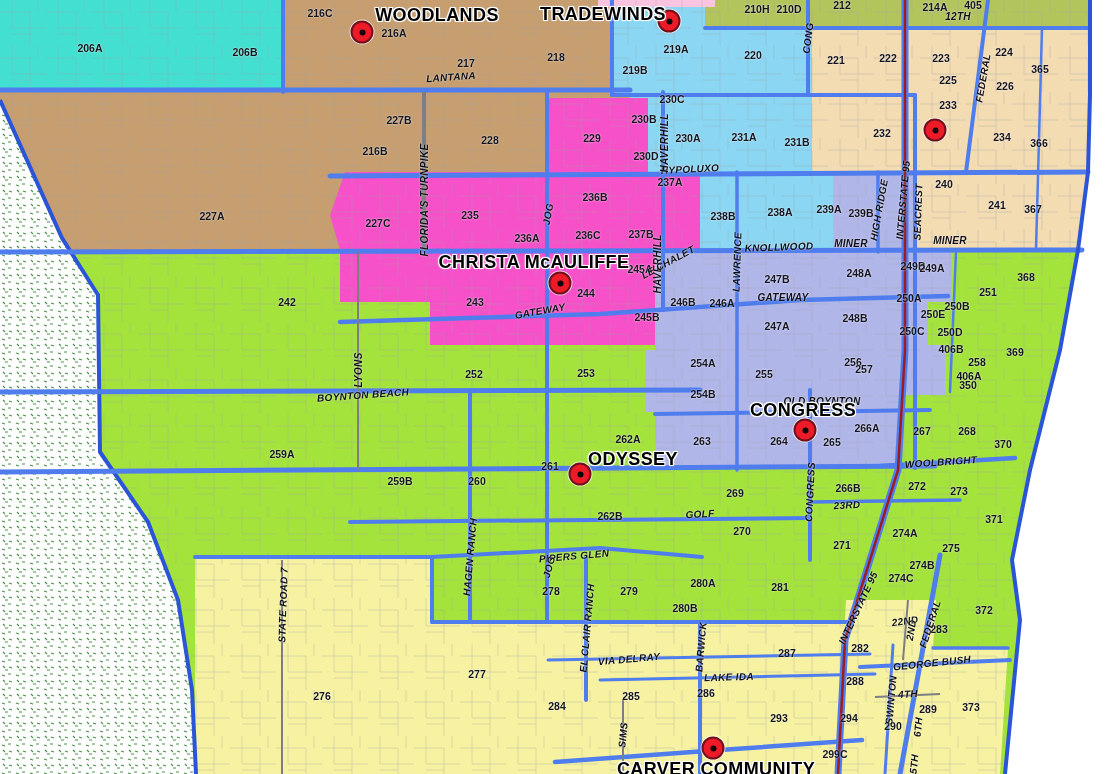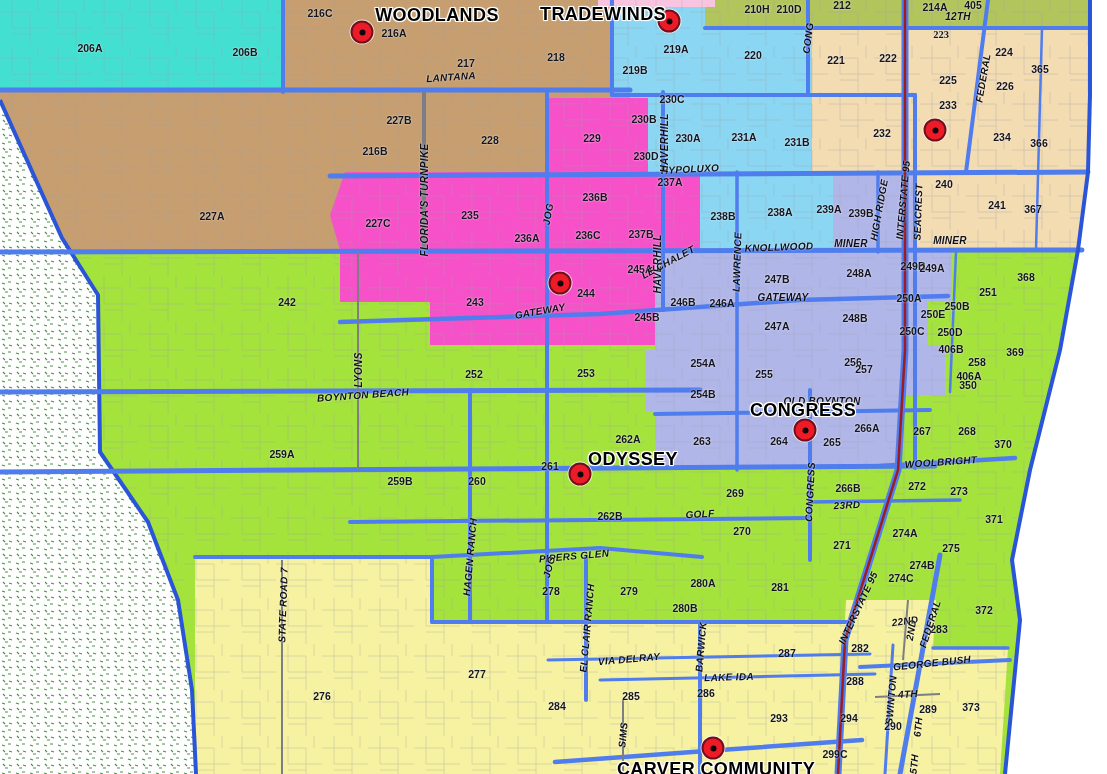--- a/index.html
+++ b/index.html
@@ -114,21 +114,21 @@
       <div class="zone-label" style="left: 635px; top: 70px;">219B</div>
       <div class="zone-label" style="left: 676px; top: 49px;">219A</div>
       <div class="zone-label" style="left: 753px; top: 55px;">220</div>
       <div class="zone-label" style="left: 757px; top: 9px;">210H</div>
       <div class="zone-label" style="left: 789px; top: 9px;">210D</div>
       <div class="zone-label" style="left: 842px; top: 5px;">212</div>
       <div class="zone-label" style="left: 935px; top: 7px;">214A</div>
       <div class="zone-label" style="left: 973px; top: 5px;">405</div>
       <div class="zone-label" style="left: 836px; top: 60px;">221</div>
       <div class="zone-label" style="left: 888px; top: 58px;">222</div>
-      <div class="zone-label" style="left: 941px; top: 34px; font-family: Liberation Serif, serif;">223</div>
+      <div class="zone-label" style="left: 941px; top: 58px;">223</div>
       <div class="zone-label" style="left: 1004px; top: 52px;">224</div>
       <div class="zone-label" style="left: 948px; top: 80px;">225</div>
       <div class="zone-label" style="left: 1005px; top: 86px;">226</div>
       <div class="zone-label" style="left: 948px; top: 105px;">233</div>
       <div class="zone-label" style="left: 1002px; top: 137px;">234</div>
       <div class="zone-label" style="left: 1040px; top: 69px;">365</div>
       <div class="zone-label" style="left: 1039px; top: 143px;">366</div>
       <div class="zone-label" style="left: 399px; top: 120px;">227B</div>
       <div class="zone-label" style="left: 490px; top: 140px;">228</div>
       <div class="zone-label" style="left: 375px; top: 151px;">216B</div>
@@ -274,20 +274,21 @@
       <div class="road-label" style="left: 932px; top: 663px; transform: translate(-50%, -50%) rotate(-6deg);">GEORGE BUSH</div>
       <div class="road-label" style="left: 891px; top: 700px; transform: translate(-50%, -50%) rotate(-85deg);">SWINTON</div>
       <div class="road-label" style="left: 908px; top: 694px; transform: translate(-50%, -50%) rotate(-3deg);">4TH</div>
       <div class="road-label" style="left: 918px; top: 727px; transform: translate(-50%, -50%) rotate(-85deg);">6TH</div>
       <div class="road-label" style="left: 914px; top: 764px; transform: translate(-50%, -50%) rotate(-85deg);">5TH</div>
       <div class="school-marker" title="WOODLANDS" style="left: 362px; top: 32px;"></div>
       <div class="school-label" style="left: 437px; top: 15px;">WOODLANDS</div>
       <div class="school-marker" title="TRADEWINDS" style="left: 669px; top: 21px;"></div>
       <div class="school-label" style="left: 603px; top: 14px;">TRADEWINDS</div>
       <div class="school-marker" title="CHRISTA McAULIFFE" style="left: 560px; top: 283px;"></div>
+      <div class="school-label" style="left: 534px; top: 262px;">CHRISTA McAULIFFE</div>
       <div class="school-marker" title="CONGRESS" style="left: 805px; top: 430px;"></div>
       <div class="school-label" style="left: 803px; top: 410px;">CONGRESS</div>
       <div class="school-marker" title="ODYSSEY" style="left: 580px; top: 474px;"></div>
       <div class="school-label" style="left: 633px; top: 459px;">ODYSSEY</div>
       <div class="school-marker" title="CARVER COMMUNITY" style="left: 713px; top: 748px;"></div>
       <div class="school-label" style="left: 716px; top: 769px;">CARVER COMMUNITY</div>
       <div class="school-marker" title="" style="left: 935px; top: 130px;"></div>
     </div>
 </div>
 

